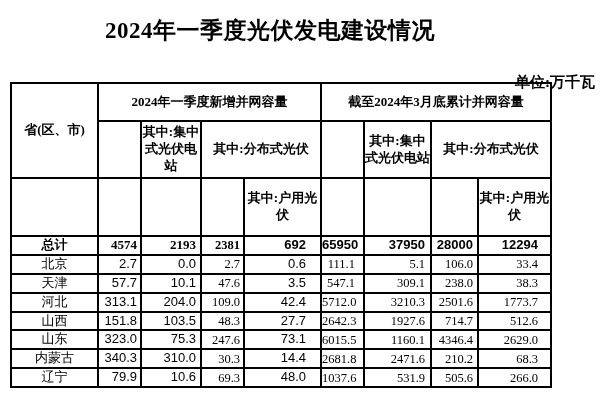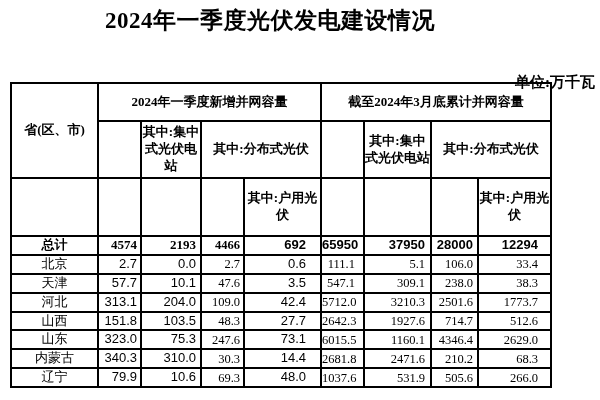--- a/index.html
+++ b/index.html
@@ -2,21 +2,21 @@
 <html><head>
 <meta charset="utf-8">
 <style>
   html,body{margin:0;padding:0;}
   body{
     width:600px;height:400px;overflow:hidden;position:relative;
     background:#ffffff;color:#000;
     font-family:"Liberation Sans","DejaVu Sans",sans-serif;
   }
   .page-title{
-    position:absolute;top:5px;left:0;width:540px;
+    position:absolute;top:15px;left:0;width:540px;
     text-align:center;font-size:23px;font-weight:700;
     font-family:"Liberation Serif","DejaVu Serif",serif;
     letter-spacing:0.5px;
   }
   .unit-label{
     position:absolute;top:53px;right:5px;
     font-size:15px;font-weight:700;
     font-family:"Liberation Serif","DejaVu Serif",serif;
     margin-top:20px;
   }
@@ -118,21 +118,21 @@
       <td></td>
       <td class="ntp"></td>
       <td class="subwrap">其中:户用光伏</td>
     </tr>
   </thead>
   <tbody>
       <tr class="total-row">
         <td class="province">总计</td>
         <td class="num">4574</td>
         <td class="num">2193</td>
-        <td class="num">4466</td>
+        <td class="num">2381</td>
         <td class="num">692</td>
         <td class="num">65950</td>
         <td class="num">37950</td>
         <td class="num">28000</td>
         <td class="num">12294</td>
       </tr>
       <tr>
         <td class="province">北京</td>
         <td class="num">2.7</td>
         <td class="num">0.0</td>

